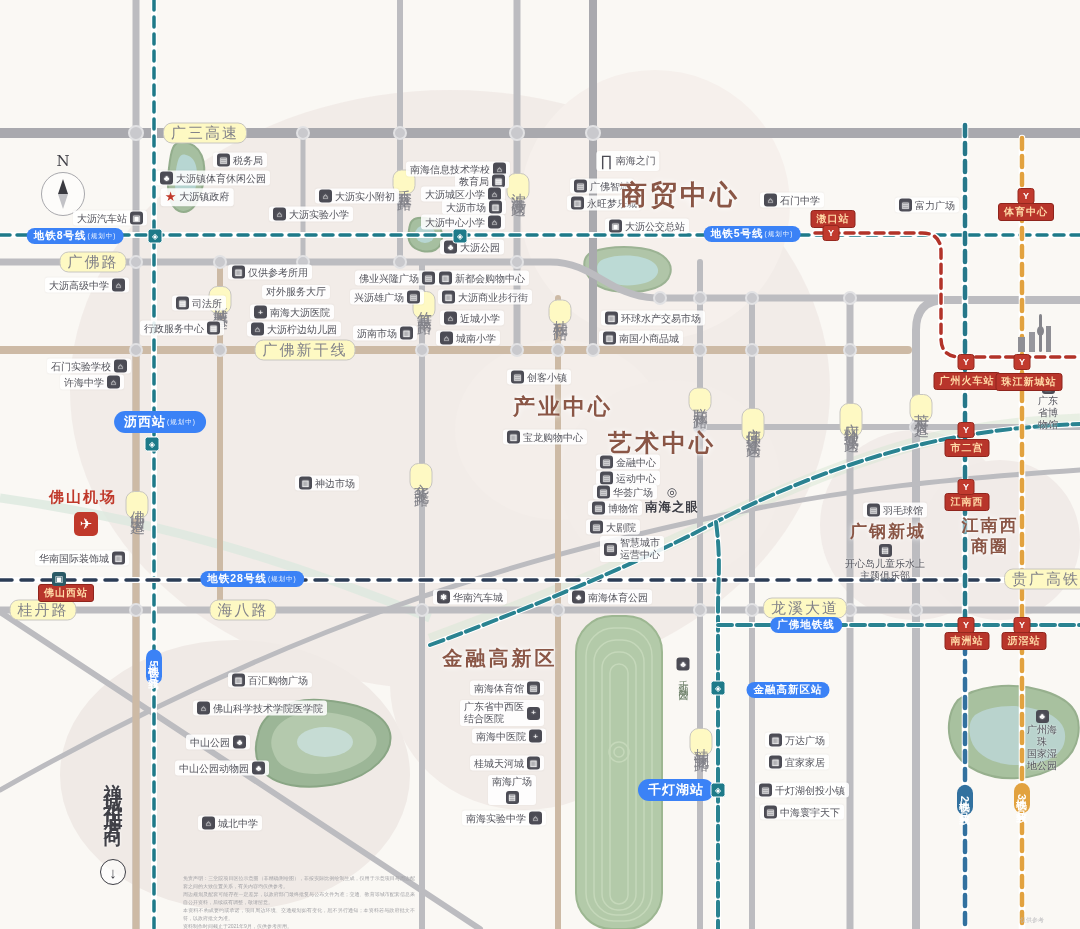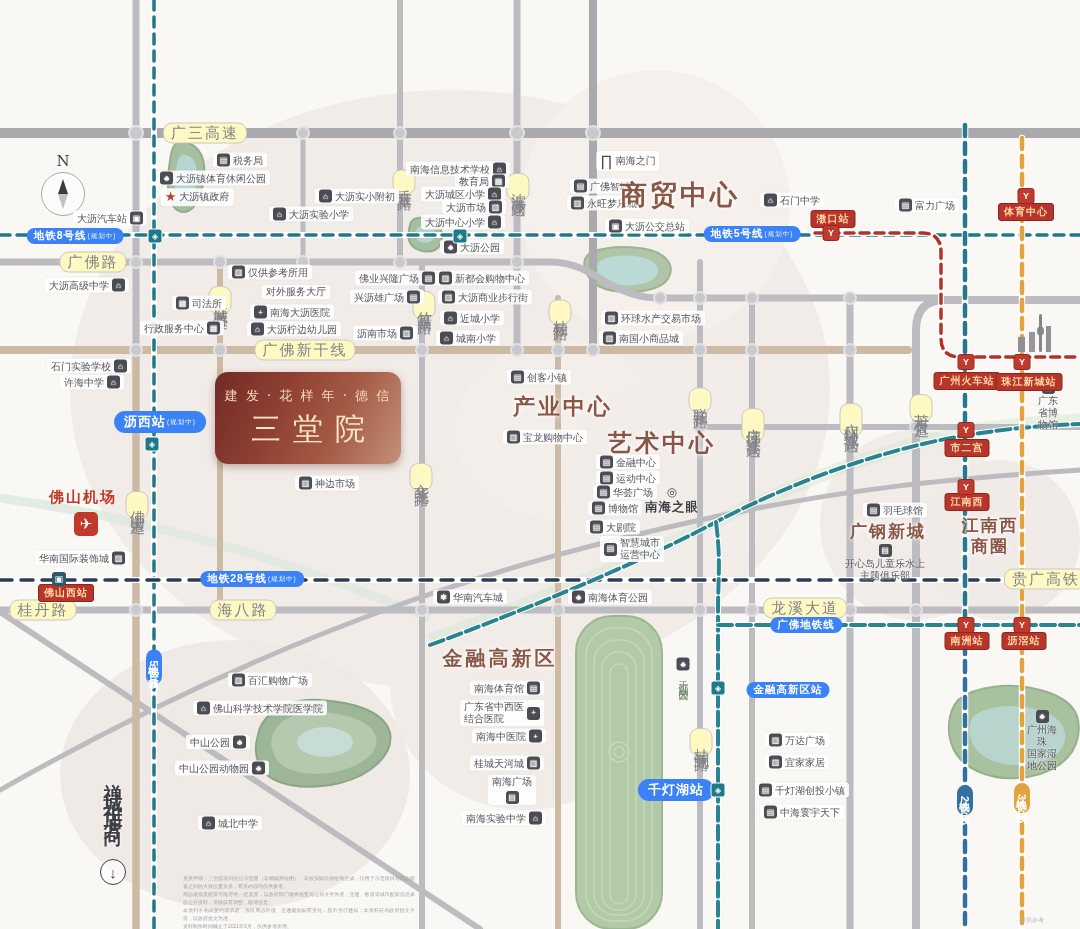--- a/index.html
+++ b/index.html
@@ -205,24 +205,20 @@
     </div>
   </div>
 
   <div class="skyline">
     <div class="b1"></div>
       <div class="b2"></div>
       <div class="tw"></div>
       <div class="b3"></div>
   </div>
 
-  <div class="logo">
-    <div class="l1">建 发 · 花 样 年 · 德 信</div>
-    <div class="l2">三堂院</div>
-  </div>
 
 <div class="pos poi " style="left: 240px; top: 160px;"><span class="ic building">▤</span><span class="ptxt">税务局</span></div>
     <div class="pos poi " style="left: 213px; top: 178px;"><span class="ic park">♣</span><span class="ptxt">大沥镇体育休闲公园</span></div>
     <div class="pos poi " style="left: 197px; top: 197px;"><span class="ic star plain star">★</span><span class="ptxt">大沥镇政府</span></div>
     <div class="pos poi " style="left: 311px; top: 214px;"><span class="ic school">⌂</span><span class="ptxt">大沥实验小学</span></div>
     <div class="pos poi " style="left: 357px; top: 196px;"><span class="ic school">⌂</span><span class="ptxt">大沥实小附初</span></div>
     <div class="pos poi " style="left: 110px; top: 218px;"><span class="ptxt">大沥汽车站</span><span class="ic bus">▣</span></div>
     <div class="pos poi " style="left: 458px; top: 169px;"><span class="ptxt">南海信息技术学校</span><span class="ic school">⌂</span></div>
     <div class="pos poi " style="left: 482px; top: 181px;"><span class="ptxt">教育局</span><span class="ic gov">▦</span></div>
     <div class="pos poi " style="left: 463px; top: 194px;"><span class="ptxt">大沥城区小学</span><span class="ic school">⌂</span></div>

